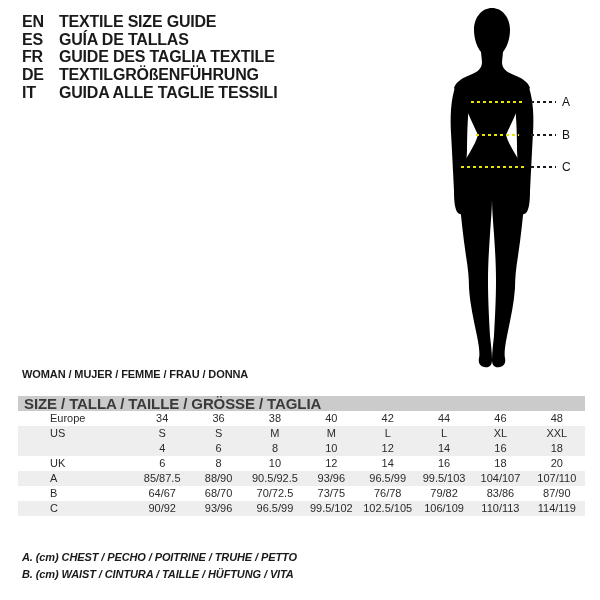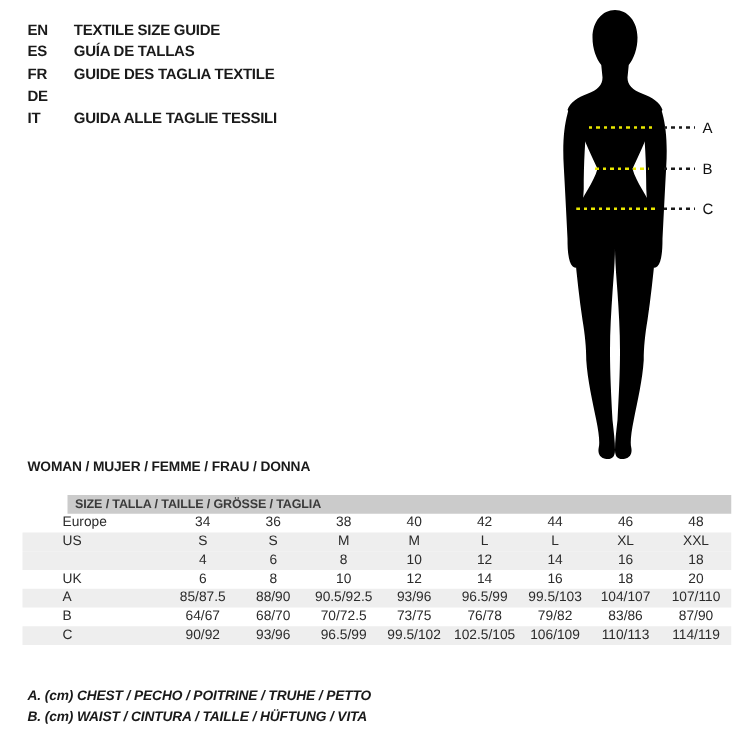--- a/index.html
+++ b/index.html
@@ -8,42 +8,42 @@
     background:#ffffff;
     font-family:"Liberation Sans", sans-serif;
     color:#1a1a1a;
     position:relative;
     overflow:hidden;
   }
   .stage{position:absolute;left:0;top:0;width:600px;height:600px;}
 
   
   .lang{position:absolute;left:22px;top:13px;}
-  .lang-row{display:flex;height:17.7px;align-items:flex-end;
-    font-size:12px;font-weight:bold;letter-spacing:-0.2px;white-space:nowrap;}
+  .lang-row{display:flex;height:17.7px;align-items:flex-start;
+    font-size:16px;font-weight:bold;letter-spacing:-0.2px;white-space:nowrap;}
   .lang-code{width:37px;}
 
   
   .figure{position:absolute;left:0;top:0;width:600px;height:400px;}
   .figure svg{position:absolute;left:418px;top:6px;}
   .figure svg path{fill:var(--silhouette,#000);}
   .ml{position:absolute;height:2px;}
   .ml.yellow{background:repeating-linear-gradient(90deg,var(--measure-yellow,#e8e600) 0 3px,transparent 3px 6px);}
   .ml.dark{background:repeating-linear-gradient(90deg,var(--measure-dark,#1a1a1a) 0 3px,transparent 3px 6px);}
   .mlabel{position:absolute;font-size:12px;font-weight:500;color:#111;}
 
   
   .section-title{position:absolute;left:22px;top:368px;
     font-size:11px;font-weight:bold;letter-spacing:-0.1px;white-space:nowrap;}
 
   
   .size-table{position:absolute;left:18px;top:396px;width:567px;font-size:11px;}
   .thead{height:15px;line-height:15px;background:var(--table-header-bg,#cbcbcb);
-    color:#3a3a3a;font-weight:bold;padding-left:6px;font-size:10px;
-    letter-spacing:-0.1px;white-space:nowrap;margin-left:36px;}
+    color:#3a3a3a;font-weight:bold;padding-left:6px;font-size:15px;
+    letter-spacing:-0.1px;white-space:nowrap;}
   .trow{display:flex;height:15px;line-height:15px;color:#2b2b2b;}
   .trow.shaded{background:var(--row-stripe-bg,#eeeeee);}
   .tlabel{width:84px;padding-left:6px;margin-left:26px;}
   .tcell{flex:1;text-align:center;white-space:nowrap;}
 
   
   .notes{position:absolute;left:22px;top:549px;font-size:11px;font-weight:bold;
     line-height:17.3px;letter-spacing:-0.1px;white-space:nowrap;font-style:italic;}
 </style>
 </head>
@@ -59,20 +59,21 @@
     <div class="lang-row">
       <span class="lang-code">ES</span>
       <span class="lang-label">GUÍA DE TALLAS</span>
     </div>
     <div class="lang-row">
       <span class="lang-code">FR</span>
       <span class="lang-label">GUIDE DES TAGLIA TEXTILE</span>
     </div>
     <div class="lang-row">
       <span class="lang-code">DE</span>
+      <span class="lang-label">TEXTILGRÖßENFÜHRUNG</span>
     </div>
     <div class="lang-row">
       <span class="lang-code">IT</span>
       <span class="lang-label">GUIDA ALLE TAGLIE TESSILI</span>
     </div>
   </div>
 
   <div class="figure">
     <svg width="150" height="365" viewBox="0 0 150 365" aria-hidden="true">
 

